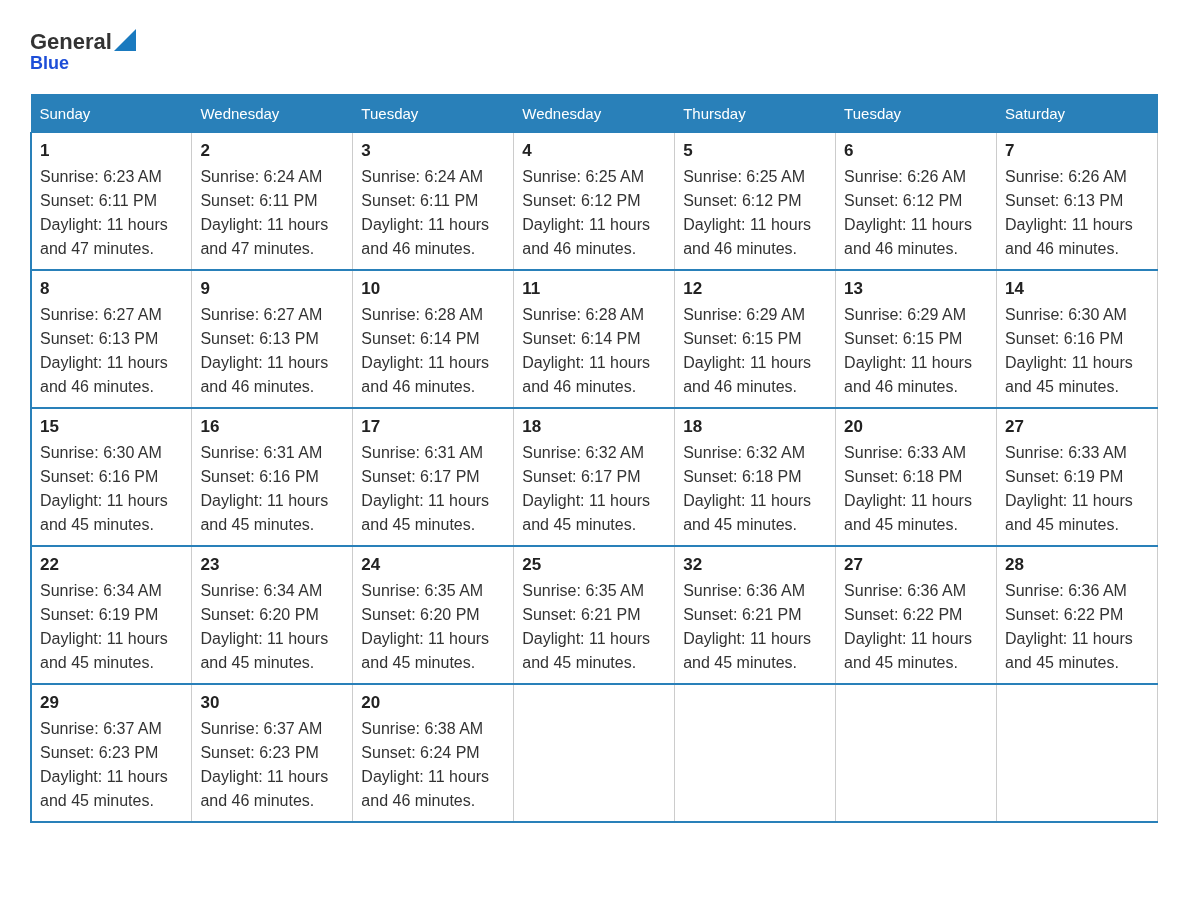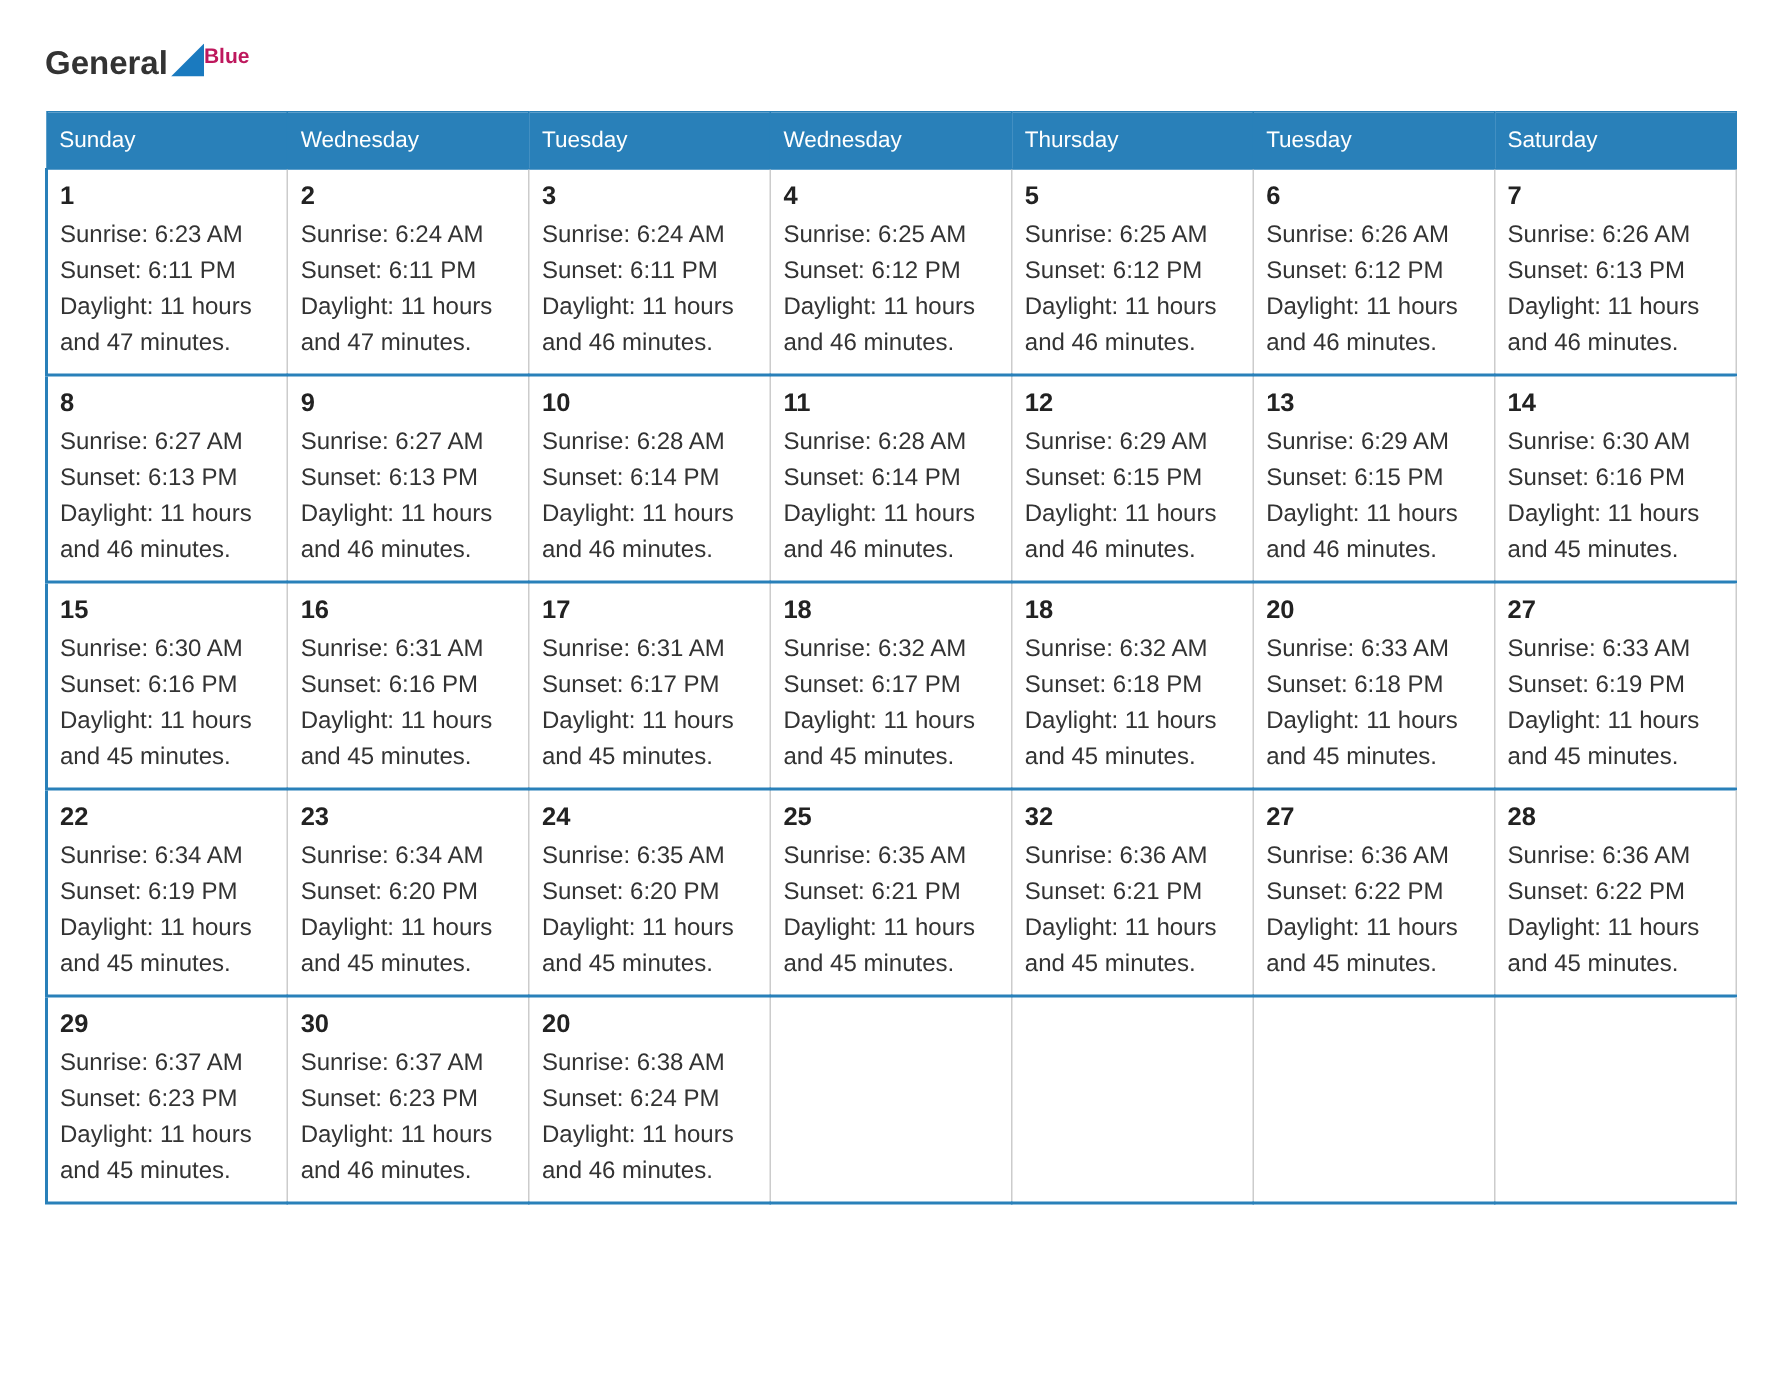--- a/index.html
+++ b/index.html
@@ -82,28 +82,28 @@
     }
     td.empty {
       background: #fff;
     }
   </style>
 </head>
 <body>
 
 <div class="header">
   <div class="logo">
-    <div style="display:flex; flex-direction:row; line-height:1.1;">
+    <div style="display:flex; flex-direction:column; line-height:1.1;">
       <div style="display:flex; align-items:center;">
         <span class="logo-text">General</span>
         <svg width="22" height="22" viewBox="0 0 22 22" style="margin-left:2px; margin-top:-4px;">
           <polygon points="0,22 22,0 22,22" fill="#1a7abf"></polygon>
         </svg>
       </div>
-      <span class="logo-text" style="color:#be185d; font-size:14px;">Blue</span>
+      <span class="logo-text" style="color:#1d4ed8; font-size:18px;">Blue</span>
     </div>
   </div>
   <div class="title-area">
     <div class="month-title"></div>
     <div class="location"></div>
   </div>
 </div>
 
 <table>
   <thead>

